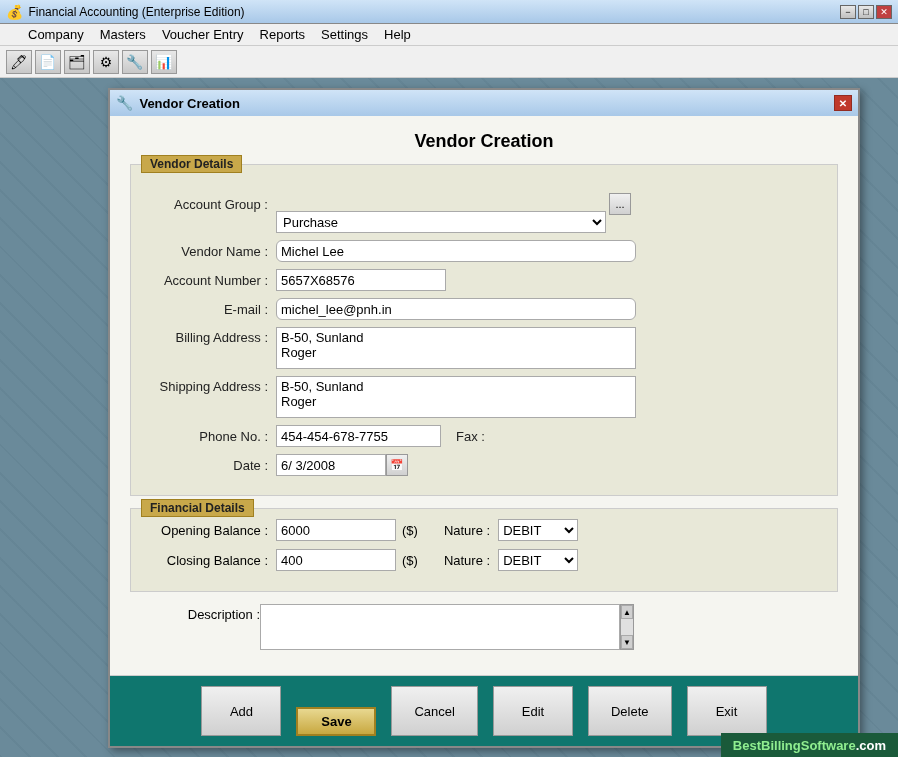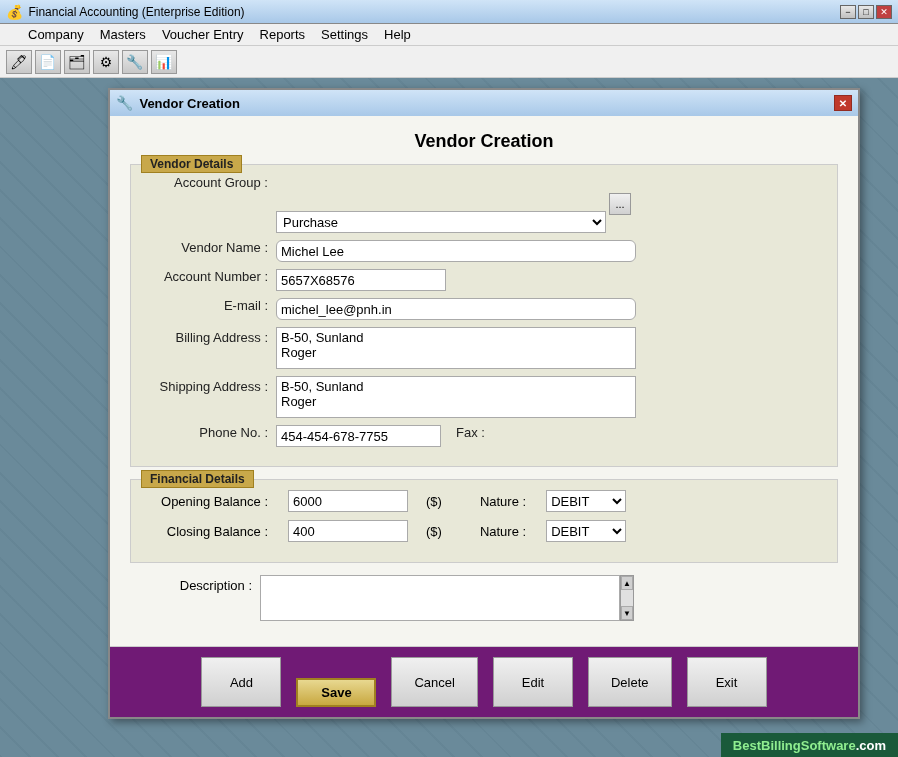--- a/index.html
+++ b/index.html
@@ -148,21 +148,21 @@
       color: #222;
       padding: 1px 8px;
       font-size: 12px;
       font-weight: bold;
       border: 1px solid #a08020;
     }
 
     
     .form-row {
       display: flex;
-      align-items: flex-start;
+      align-items: center;
       margin-bottom: 7px;
     }
     .form-label {
       width: 130px;
       text-align: right;
       padding-right: 8px;
       color: #222;
       font-size: 13px;
     }
     .form-input {
@@ -234,36 +234,35 @@
       cursor: pointer;
       font-size: 11px;
       display: flex; align-items: center; justify-content: center;
     }
 
     
     .fin-row {
       display: flex;
       align-items: center;
       margin-bottom: 8px;
-      gap: 12px;
     }
     .fin-label { width: 130px; text-align: right; padding-right: 8px; }
     .fin-input { width: 120px; height: 22px; border: 1px solid #aaa; background: white; padding: 2px 4px; font-size: 13px; }
     .dollar-label { margin: 0 6px; }
     .nature-label { margin: 0 8px 0 20px; }
     .nature-select { height: 22px; border: 1px solid #aaa; background: white; font-size: 13px; width: 80px; }
 
     
     .desc-row {
       display: flex;
       align-items: flex-start;
       margin-top: 5px;
       margin-bottom: 10px;
     }
-    .desc-label { width: 130px; text-align: right; padding-right: 8px; padding-top: 3px; }
+    .desc-label { width: 130px; text-align: right; padding-top: 3px; }
     .desc-area {
       width: 360px;
       height: 46px;
       border: 1px solid #aaa;
       background: white;
       padding: 2px 4px;
       font-size: 13px;
       resize: none;
     }
     .desc-scrollbar {
@@ -279,21 +278,21 @@
       width: 100%;
       height: 14px;
       background: #d0d0d0;
       border: 1px solid #aaa;
       display: flex; align-items: center; justify-content: center;
       font-size: 8px; cursor: pointer;
     }
 
     
     .button-row {
-      background: #701a75;
+      background: #0f766e;
       border-top: 1px solid #ccc;
       padding: 10px 15px;
       display: flex;
       justify-content: center;
       gap: 15px;
     }
     .action-btn {
       padding: 5px 22px;
       background: linear-gradient(to bottom, #f0f0f0, #d0d0d0);
       border: 1px solid #999;
@@ -409,20 +408,27 @@
           <textarea class="address-input" style="">B-50, Sunland
 Roger</textarea>
         </div>
 
         <div class="form-row">
           <span class="form-label">Phone No. :</span>
           <input type="text" class="form-input" style="width: 165px;" value="454-454-678-7755">
           <span class="inline-label">Fax :</span>
         </div>
 
+        <div class="form-row">
+          <span class="form-label">Date :</span>
+          <div class="date-row">
+            <input type="text" class="date-input" value="6/ 3/2008" style="">
+            <button class="date-btn">📅</button>
+          </div>
+        </div>
       </div>
 
       <div class="section-box">
         <span class="section-label">Financial Details</span>
 
         <div class="fin-row">
           <span class="fin-label">Opening Balance :</span>
           <input type="text" class="fin-input" value="6000" style="">
           <span class="dollar-label">($)</span>
           <span class="nature-label">Nature :</span>

